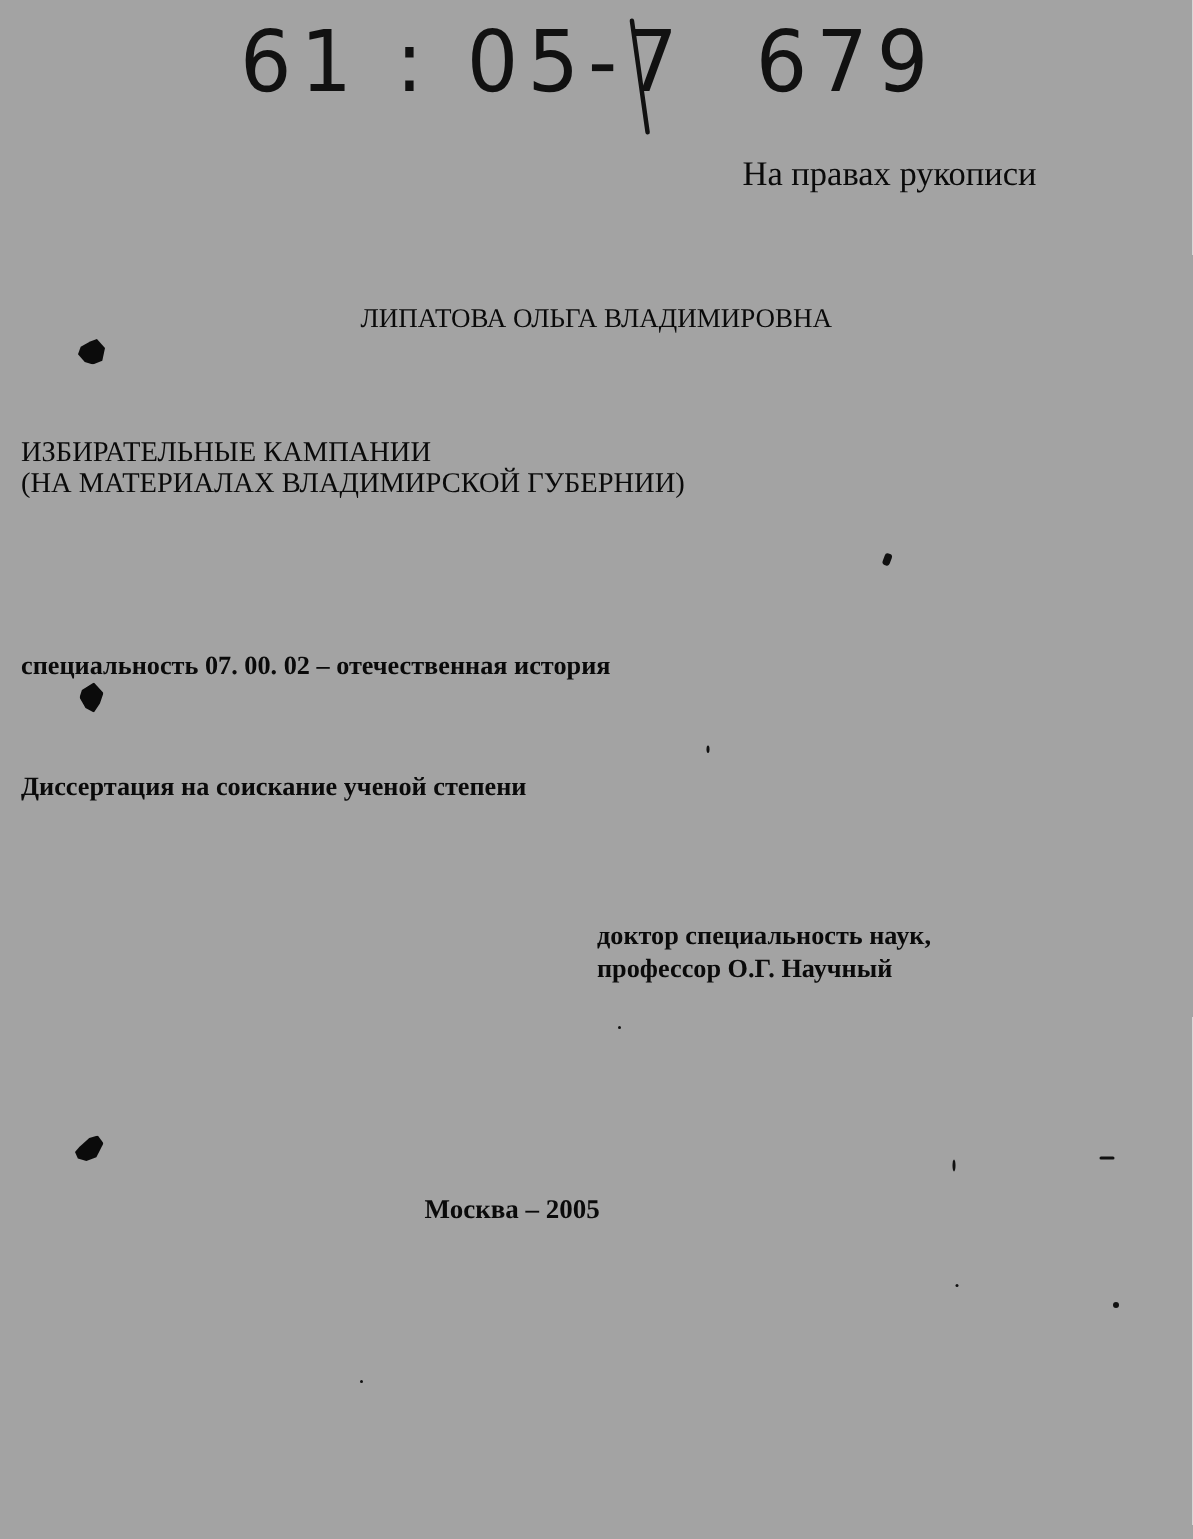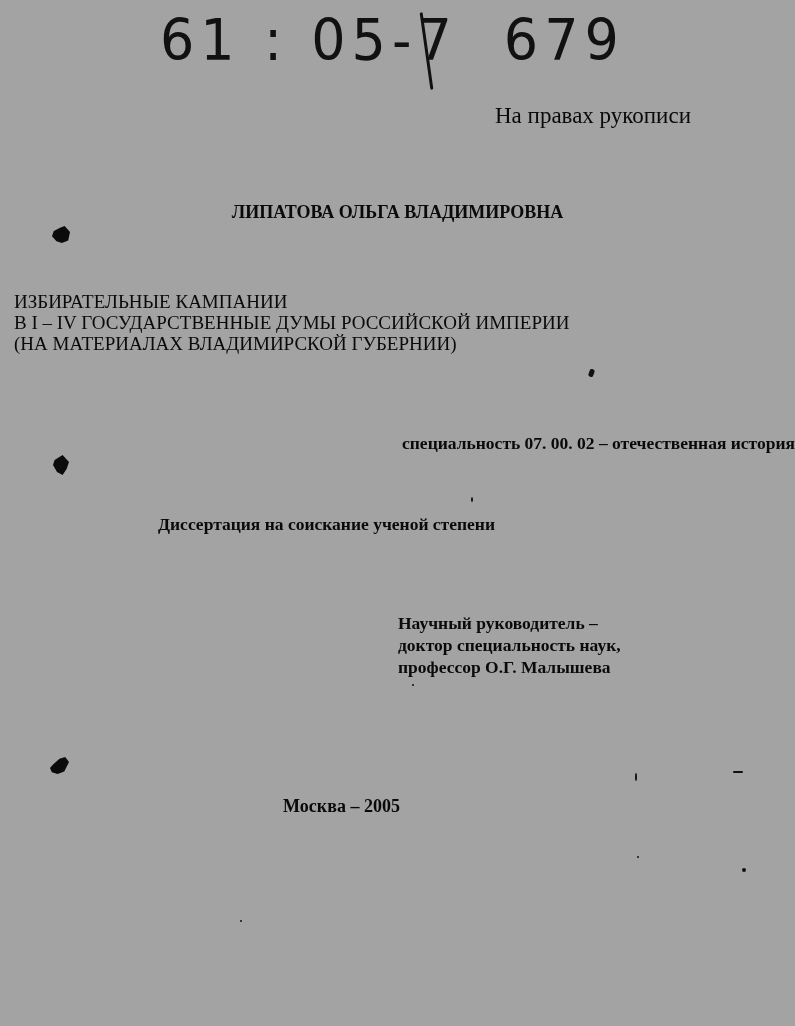--- a/index.html
+++ b/index.html
@@ -52,21 +52,21 @@
       top: 103px;
       font-size: 23px;
       white-space: nowrap;
     }
 
     .author {
       left: 0;
       width: 795px;
       top: 202px;
       text-align: center;
-      font-weight: bold;
+      font-weight: normal;
       font-size: 18px;
       white-space: nowrap;
       box-sizing: border-box;
     }
 
     .title-block {
       left: 0;
       width: 795px;
       top: 291px;
       text-align: left;
@@ -74,34 +74,34 @@
       line-height: 21px;
       padding-left: 14px;
       box-sizing: border-box;
     }
     .title-block div { white-space: nowrap; }
 
     .specialty {
       left: 0;
       width: 795px;
       top: 433px;
-      text-align: right;
+      text-align: left;
       font-weight: bold;
       font-size: 17.5px;
       white-space: nowrap;
       padding-left: 14px;
       box-sizing: border-box;
       font-family: "Liberation Serif", serif;
     }
 
     .degree-block {
       left: 0;
       width: 639px;
       top: 513px;
-      text-align: center;
+      text-align: left;
       font-weight: bold;
       font-size: 17.5px;
       line-height: 22px;
       padding-left: 14px;
       box-sizing: border-box;
     }
     .degree-block div { white-space: nowrap; }
 
     .supervisor {
       left: 398px;
@@ -152,34 +152,32 @@
     <span>61 : 05-7</span><span style="display:inline-block;width:46px;"></span><span>679</span>
   </div>
   <div class="abs shelf-slash"></div>
 
   <div class="abs manuscript-note">На правах рукописи</div>
 
   <div class="abs author">ЛИПАТОВА ОЛЬГА ВЛАДИМИРОВНА</div>
 
   <div class="abs title-block">
     <div>ИЗБИРАТЕЛЬНЫЕ КАМПАНИИ</div>
-    <div>В I – IV ГОСУДАРСТВЕННЫЕ ДУМЫ РОССИЙСКОЙ ИМПЕРИИ</div>
     <div>(НА МАТЕРИАЛАХ ВЛАДИМИРСКОЙ ГУБЕРНИИ)</div>
   </div>
 
   <div class="abs specialty">специальность 07. 00. 02 – отечественная история</div>
 
   <div class="abs degree-block">
     <div>Диссертация на соискание ученой степени</div>
   </div>
 
   <div class="abs supervisor">
-    <div>Научный руководитель –</div>
     <div>доктор специальность наук,</div>
-    <div>профессор О.Г. Малышева</div>
+    <div>профессор О.Г. Научный</div>
   </div>
 
   <div class="abs city-year">Москва – 2005</div>
 
   <div class="abs punch punch-1"></div>
   <div class="abs punch punch-2"></div>
   <div class="abs punch punch-3"></div>
 
   <div class="abs speck" style="left:589px;top:369px;width:5px;height:8px;border-radius:2px;transform:rotate(20deg);"></div>
   <div class="abs speck" style="left:471px;top:497px;width:2px;height:5px;"></div>

